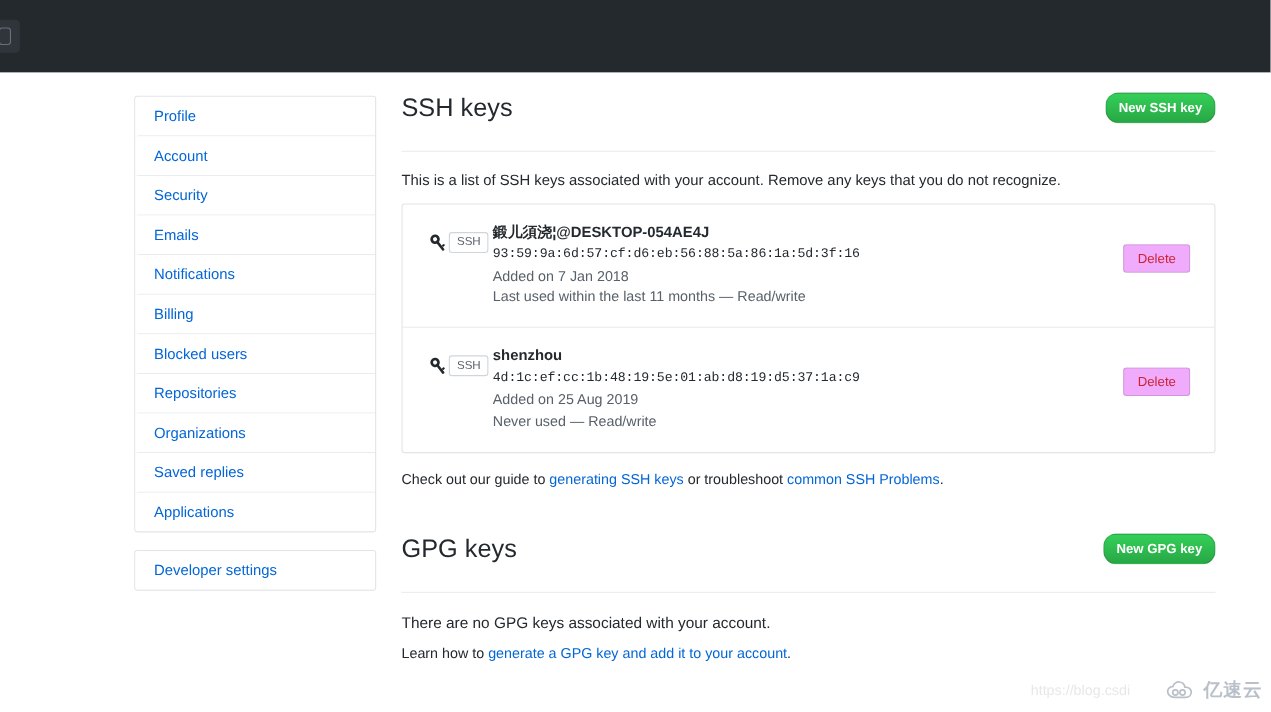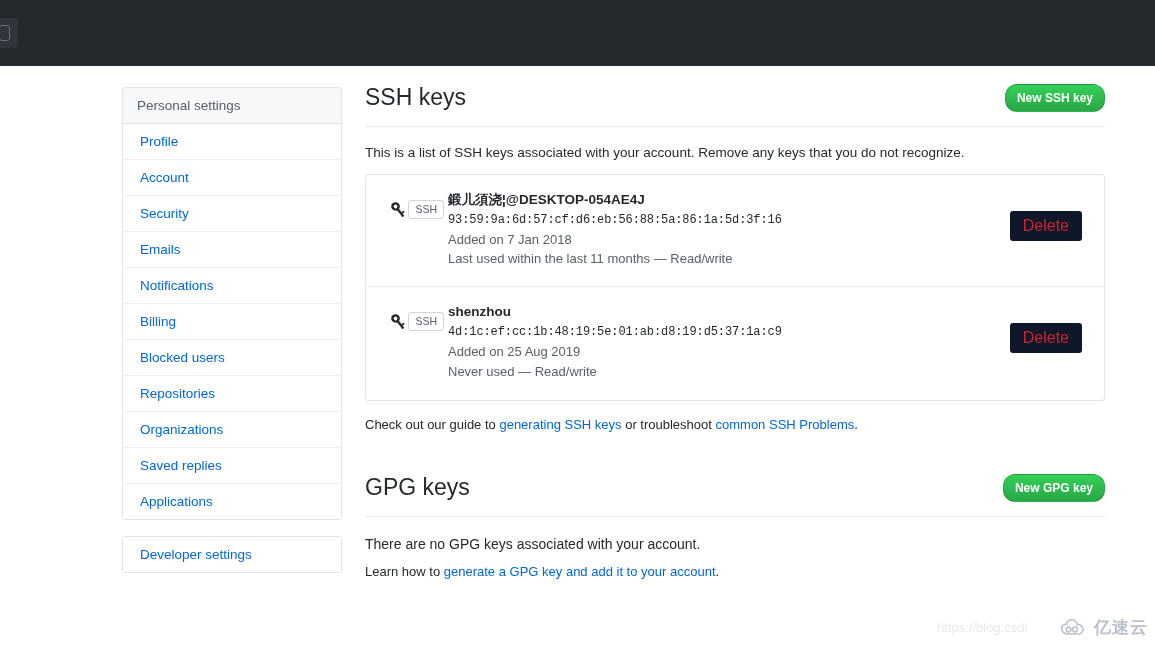--- a/index.html
+++ b/index.html
@@ -92,21 +92,21 @@
   
   .content {
     position: absolute;
     left: 365px; top: 18px;
     width: 740px;
   }
   .section-head {
     display: flex;
     align-items: center;
     justify-content: space-between;
-    padding-bottom: 14px;
+    padding-bottom: 25px;
     border-bottom: 1px solid #eaecef;
   }
   .section-title {
     font-size: 23px;
     font-weight: normal;
     color: #24292e;
     margin: 0;
     line-height: 1.2;
   }
   .btn-green {
@@ -175,25 +175,25 @@
     margin: 0 0 4px 0;
     letter-spacing: -0.1px;
   }
   .key-meta {
     font-size: 13px;
     color: #586069;
     margin: 0 0 1px 0;
     line-height: 1.45;
   }
   .btn-delete {
-    background: #0f172a;
+    background: #f0abfc;
     border: 1px solid rgba(27,31,35,.15);
     border-radius: 3px;
     color: #cb2431;
-    font-size: 16px;
+    font-size: 12px;
     padding: 5px 12px;
     cursor: pointer;
     flex-shrink: 0;
     margin-top: 20px;
     margin-right: 6px;
     font-family: "Liberation Sans", sans-serif;
   }
   .note {
     font-size: 13px;
     color: #24292e;
@@ -241,21 +241,20 @@
 <div class="topnav">
   <div class="logo-slot">
     <div class="logo-glyph"></div>
   </div>
 </div>
 
 <div class="page">
 
   <aside class="sidebar">
     <div class="sidebar-box">
-      <div class="sidebar-header">Personal settings</div>
       <a href="#" class="sidebar-item">Profile</a>
       <a href="#" class="sidebar-item">Account</a>
       <a href="#" class="sidebar-item">Security</a>
       <a href="#" class="sidebar-item">Emails</a>
       <a href="#" class="sidebar-item">Notifications</a>
       <a href="#" class="sidebar-item">Billing</a>
       <a href="#" class="sidebar-item">Blocked users</a>
       <a href="#" class="sidebar-item">Repositories</a>
       <a href="#" class="sidebar-item">Organizations</a>
       <a href="#" class="sidebar-item">Saved replies</a>

